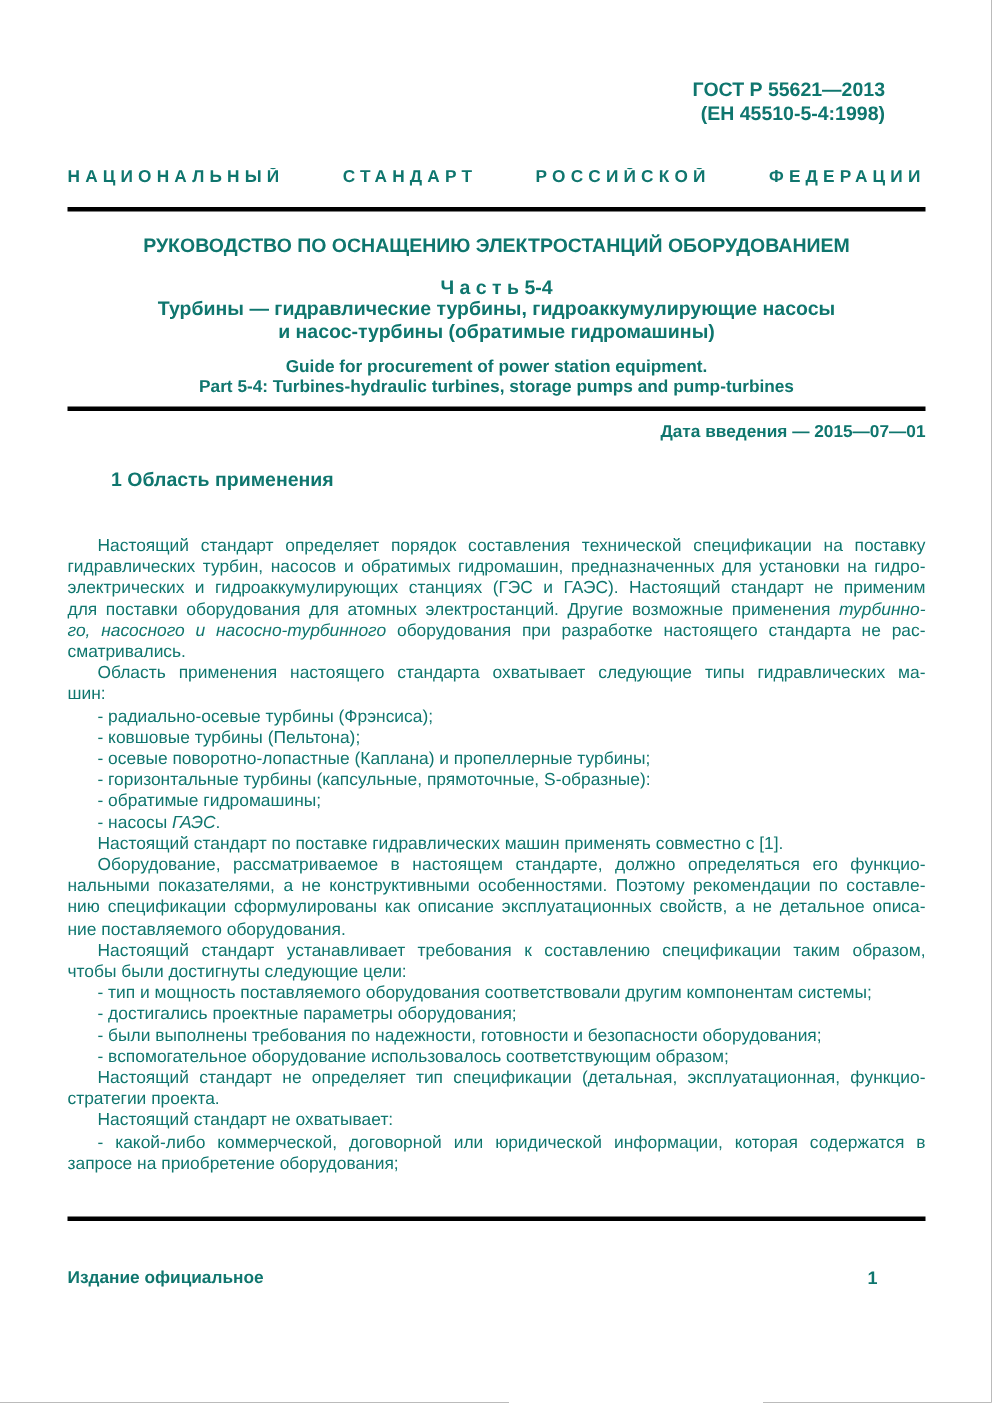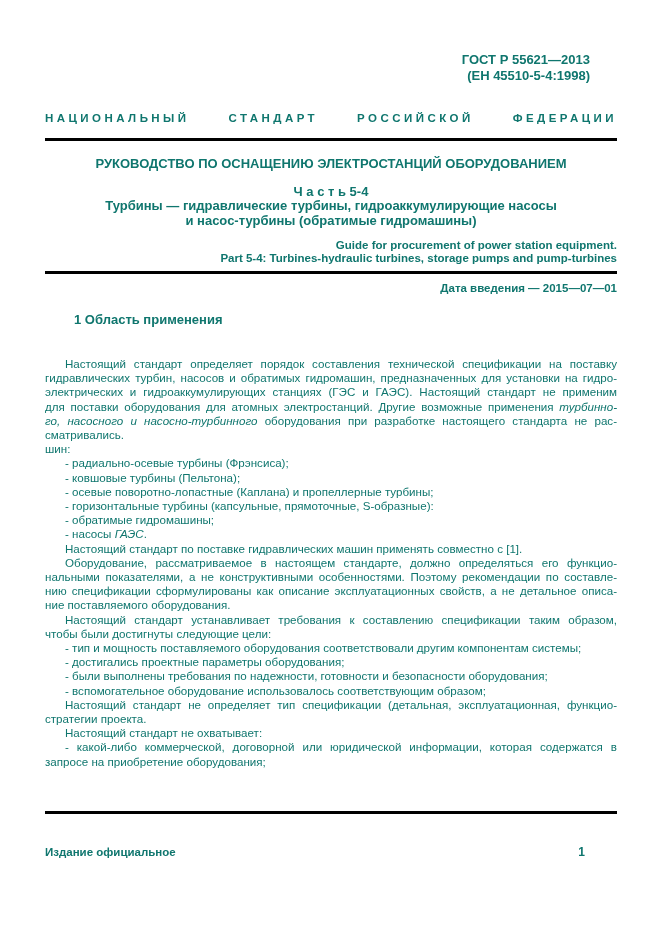--- a/index.html
+++ b/index.html
@@ -30,21 +30,21 @@
   .part-label {
     position:absolute; top:184px; left:45px; width:572px;
     text-align:center; font-weight:700; font-size:13px;
   }
   .subtitle-ru {
     position:absolute; top:199px; left:45px; width:572px;
     text-align:center; font-weight:700; font-size:13px; line-height:14.5px;
   }
   .title-en {
     position:absolute; top:239px; left:45px; width:572px;
-    text-align:right; font-weight:700; font-size:11.5px; line-height:13px;
+    text-align:center; font-weight:700; font-size:11.5px; line-height:13px;
   }
   .date-line {
     position:absolute; top:282px; right:44px;
     font-weight:700; font-size:11.5px;
   }
   .section-heading {
     position:absolute; top:312px; left:74px; margin:0;
     font-weight:700; font-size:13px;
   }
   .body-text {
@@ -97,20 +97,21 @@
 
   <h2 class="section-heading">1 Область применения</h2>
 
   <div class="body-text" id="body-lines">
       <div class="line just ind"><span>Настоящий стандарт определяет порядок составления технической спецификации на поставку</span></div>
       <div class="line just"><span>гидравлических турбин, насосов и обратимых гидромашин, предназначенных для установки на гидро-</span></div>
       <div class="line just"><span>электрических и гидроаккумулирующих станциях (ГЭС и ГАЭС). Настоящий стандарт не применим</span></div>
       <div class="line just"><span>для поставки оборудования для атомных электростанций. Другие возможные применения </span><span class="it">турбинно-</span></div>
       <div class="line just"><span class="it">го, насосного и насосно-турбинного</span><span> оборудования при разработке настоящего стандарта не рас-</span></div>
       <div class="line"><span>сматривались.</span></div>
+      <div class="line just ind"><span>Область применения настоящего стандарта охватывает следующие типы гидравлических ма-</span></div>
       <div class="line"><span>шин:</span></div>
       <div class="line ind"><span>- радиально-осевые турбины (Фрэнсиса);</span></div>
       <div class="line ind"><span>- ковшовые турбины (Пельтона);</span></div>
       <div class="line ind"><span>- осевые поворотно-лопастные (Каплана) и пропеллерные турбины;</span></div>
       <div class="line ind"><span>- горизонтальные турбины (капсульные, прямоточные, S-образные):</span></div>
       <div class="line ind"><span>- обратимые гидромашины;</span></div>
       <div class="line ind"><span>- насосы </span><span class="it">ГАЭС</span><span>.</span></div>
       <div class="line ind"><span>Настоящий стандарт по поставке гидравлических машин применять совместно с [1].</span></div>
       <div class="line just ind"><span>Оборудование, рассматриваемое в настоящем стандарте, должно определяться его функцио-</span></div>
       <div class="line just"><span>нальными показателями, а не конструктивными особенностями. Поэтому рекомендации по составле-</span></div>

